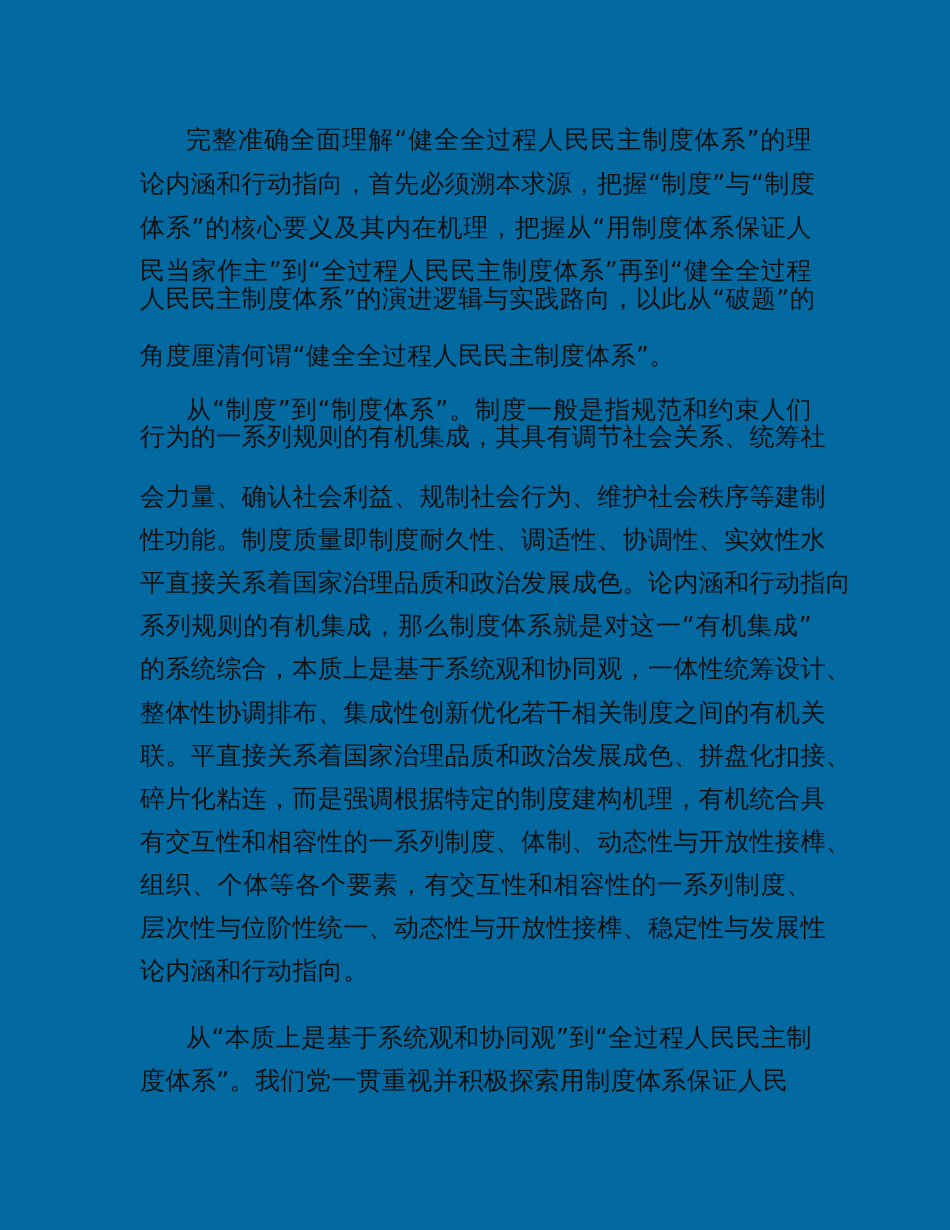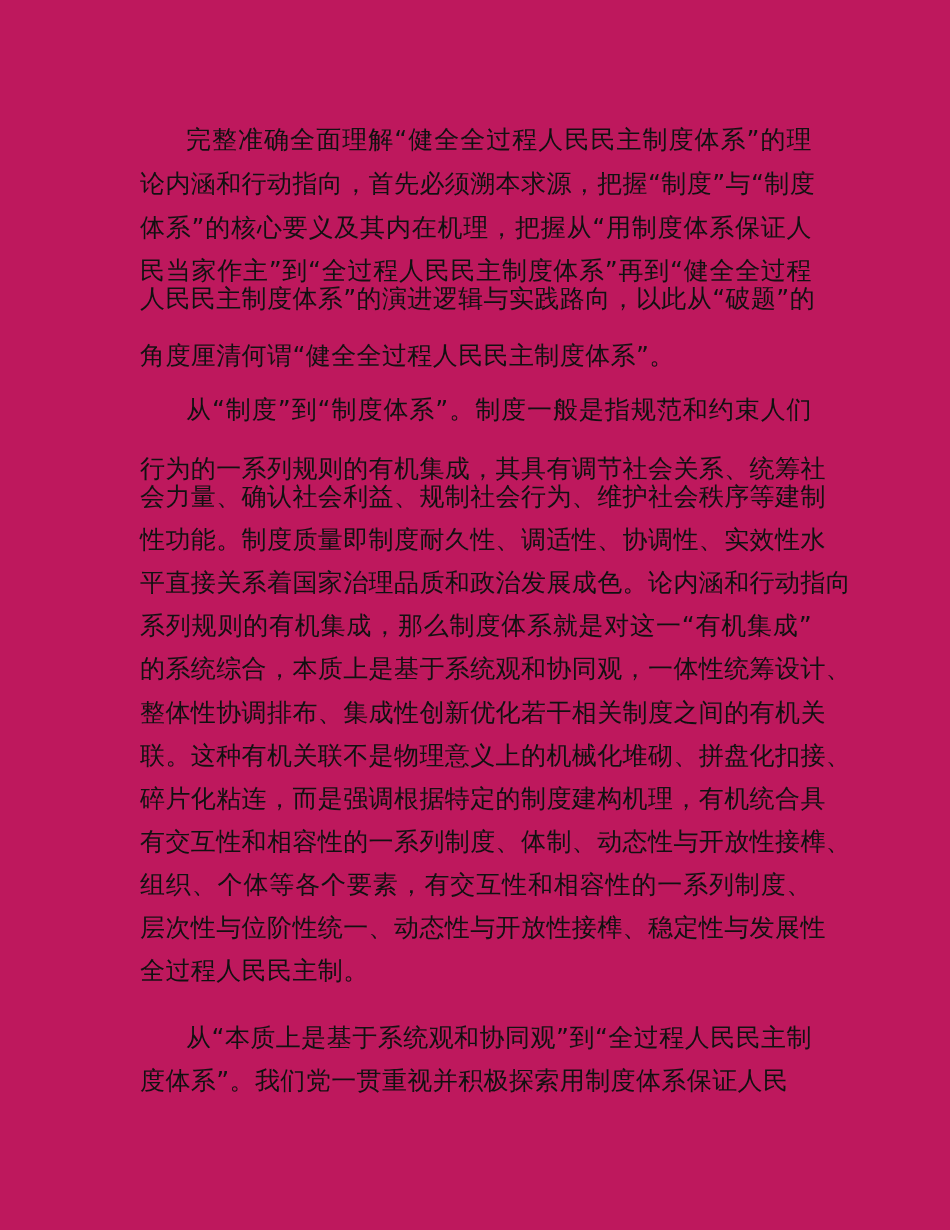--- a/index.html
+++ b/index.html
@@ -1,18 +1,18 @@
 <!DOCTYPE html>
 <html><head>
 <meta charset="utf-8">
 <style>
   html, body { margin: 0; padding: 0; background: #ffffff; }
   body { width: 950px; height: 1230px; position: relative; overflow: hidden;
          font-family: "DejaVu Sans", "Liberation Sans", sans-serif; color: #111111; }
-  .page { position: absolute; left: 0; top: 0; width: 950px; height: 1230px; background: #be185d; }
+  .page { position: absolute; left: 0; top: 0; width: 950px; height: 1230px; background: #0369a1; }
   .line { position: absolute; left: 140px; width: 672px; height: 34px; line-height: 34px;
           font-size: 25px; white-space: nowrap; letter-spacing: 0.4px; text-align: justify;
           text-align-last: justify; }
   .line.indent { left: 186px; width: 626px; }
   .line.last { text-align-last: left; }
 </style>
 </head>
 <body>
 
 <div class="page">
@@ -21,33 +21,33 @@
     <div class="line indent" style="top:123px">完整准确全面理解“健全全过程人民民主制度体系”的理</div>
     <div class="line" style="top:167px">论内涵和行动指向，首先必须溯本求源，把握“制度”与“制度</div>
     <div class="line" style="top:211px">体系”的核心要义及其内在机理，把握从“用制度体系保证人</div>
     <div class="line" style="top:254px">民当家作主”到“全过程人民民主制度体系”再到“健全全过程</div>
     <div class="line" style="top:282px">人民民主制度体系”的演进逻辑与实践路向，以此从“破题”的</div>
     <div class="line last" style="top:339px">角度厘清何谓“健全全过程人民民主制度体系”。</div>
   </div>
 
   <div>
     <div class="line indent" style="top:393px">从“制度”到“制度体系”。制度一般是指规范和约束人们</div>
-    <div class="line" style="top:452px">行为的一系列规则的有机集成，其具有调节社会关系、统筹社</div>
+    <div class="line" style="top:420px">行为的一系列规则的有机集成，其具有调节社会关系、统筹社</div>
     <div class="line" style="top:480px">会力量、确认社会利益、规制社会行为、维护社会秩序等建制</div>
     <div class="line" style="top:523px">性功能。制度质量即制度耐久性、调适性、协调性、实效性水</div>
     <div class="line" style="top:566px">平直接关系着国家治理品质和政治发展成色。论内涵和行动指向</div>
     <div class="line" style="top:609px">系列规则的有机集成，那么制度体系就是对这一“有机集成”</div>
     <div class="line" style="top:652px">的系统综合，本质上是基于系统观和协同观，一体性统筹设计、</div>
     <div class="line" style="top:696px">整体性协调排布、集成性创新优化若干相关制度之间的有机关</div>
-    <div class="line" style="top:739px">联。这种有机关联不是物理意义上的机械化堆砌、拼盘化扣接、</div>
+    <div class="line" style="top:739px">联。平直接关系着国家治理品质和政治发展成色、拼盘化扣接、</div>
     <div class="line" style="top:782px">碎片化粘连，而是强调根据特定的制度建构机理，有机统合具</div>
     <div class="line" style="top:825px">有交互性和相容性的一系列制度、体制、动态性与开放性接榫、</div>
     <div class="line" style="top:868px">组织、个体等各个要素，有交互性和相容性的一系列制度、</div>
     <div class="line" style="top:911px">层次性与位阶性统一、动态性与开放性接榫、稳定性与发展性</div>
-    <div class="line last" style="top:954px">全过程人民民主制。</div>
+    <div class="line last" style="top:954px">论内涵和行动指向。</div>
   </div>
 
   <div>
     <div class="line indent" style="top:1021px">从“本质上是基于系统观和协同观”到“全过程人民民主制</div>
     <div class="line last" style="top:1064px">度体系”。我们党一贯重视并积极探索用制度体系保证人民</div>
   </div>
 
 </div>
 
 </body></html>

